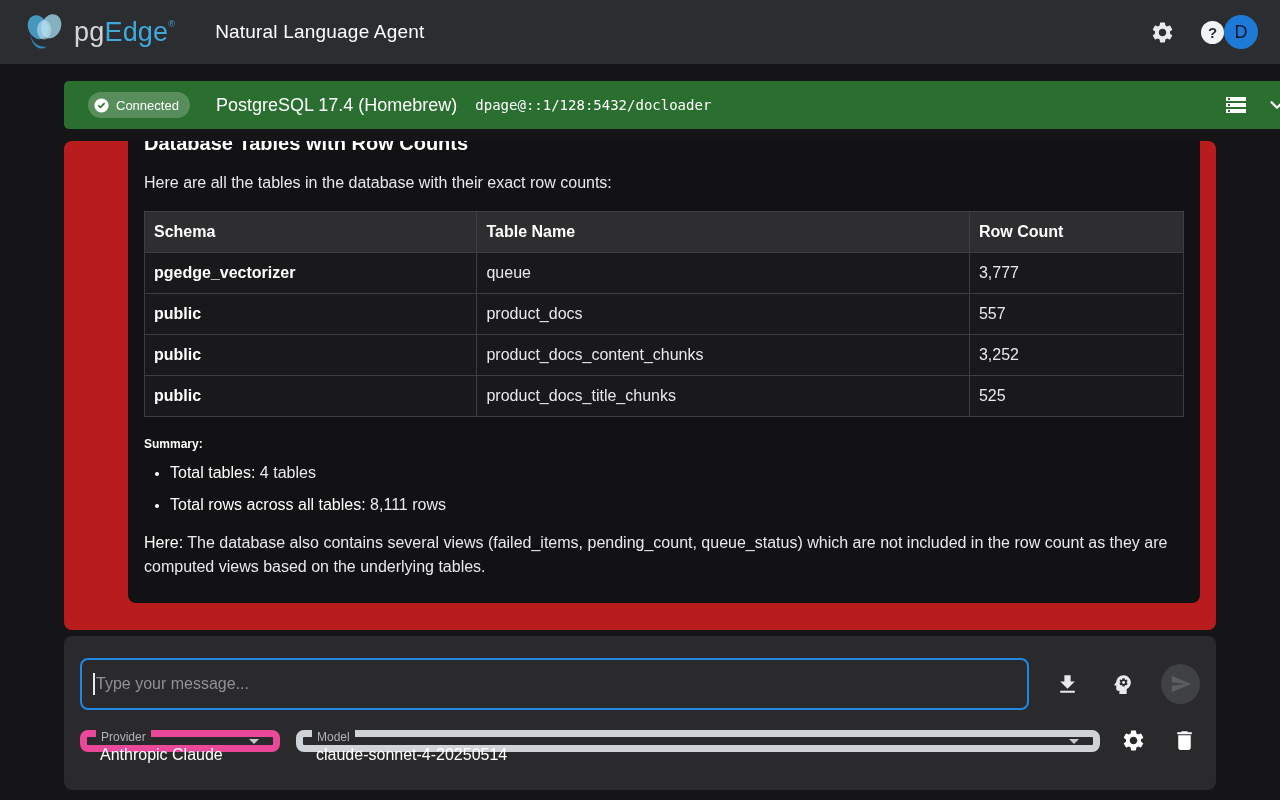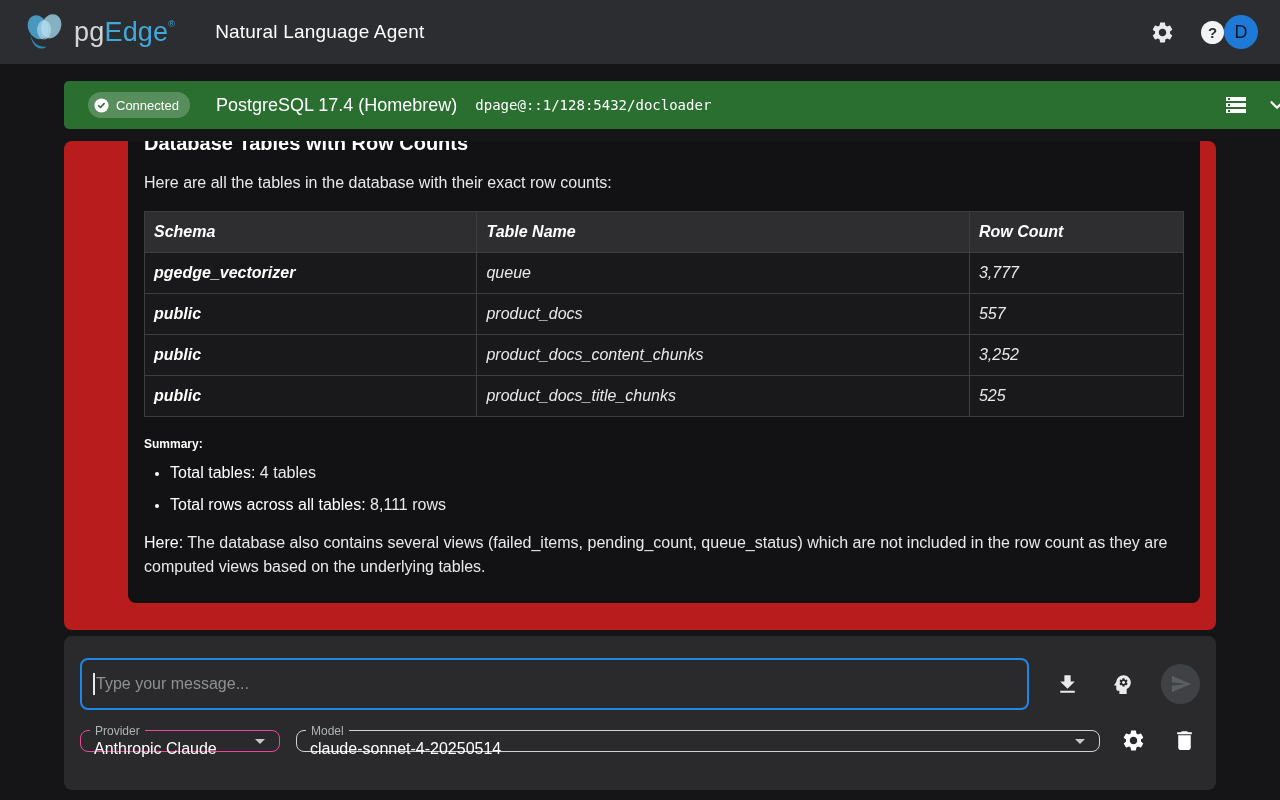--- a/index.html
+++ b/index.html
@@ -64,21 +64,21 @@
     margin: -28px 16px 0 64px;
     background: #121214; border-radius: 8px;
     padding: 16px 16px 24px 16px;
   }
   .msg-heading { margin: 0; font-size: 20px; line-height: 28px; font-weight: 700; color: #fff; }
   .intro { margin: 16px 0 4px; font-size: 16px; line-height: 20px; color: #e9e9eb; }
 
   table.rc-table { width: 100%; border-collapse: collapse; margin-top: 18px; background: #19191b; }
   .rc-table th, .rc-table td {
     border: 1px solid #3e3e40; text-align: left;
-    padding: 10px 9px; font-size: 16px; line-height: 20px; color: #e9e9eb; font-style: italic;
+    padding: 10px 9px; font-size: 16px; line-height: 20px; color: #e9e9eb;
   }
   .rc-table th { background: #2e2e30; color: #fff; font-weight: 700; }
   .rc-table td.schema-cell { font-weight: 700; color: #fff; }
   .col-schema { width: 32%; } .col-table { width: 47.4%; } .col-count { width: 20.6%; }
 
   .summary-h { margin: 20px 0 0; font-size: 12px; font-weight: 700; color: #fff; }
   ul.summary-list { margin: 12px 0 0; padding-left: 26px; }
   ul.summary-list li { font-size: 16px; line-height: 20px; margin-bottom: 12px; color: #e9e9eb; }
   ul.summary-list li::marker { color: #fff; font-size: 13px; }
   .note { margin: 16px 0 0; font-size: 16px; line-height: 24px; color: #e9e9eb; }
@@ -101,21 +101,21 @@
   .text-caret { position: absolute; left: 13px; top: 15px; width: 1.5px; height: 22px; background: #e8e8e8; }
   .row1 .icon-btn.dl { margin-left: 14px; }
   .row1 .icon-btn.psy { margin-left: 18px; }
   .send-btn {
     margin-left: 14px; width: 40px; height: 40px; border-radius: 50%;
     background: #3f4144; border: none; cursor: default;
     display: flex; align-items: center; justify-content: center;
   }
 
   .row2 { display: flex; align-items: center; margin-top: 18px; }
-  .select-box { position: relative; height: 22px; border: 1px solid #ec4899; border-radius: 8px; background: transparent; cursor: pointer; }
+  .select-box { position: relative; height: 22px; border: 7px solid #ec4899; border-radius: 8px; background: transparent; cursor: pointer; }
   .select-provider { width: 200px; }
   .select-model { width: 804px; margin-left: 16px; border-color: #cfd3d7; }
   .fld-label {
     position: absolute; top: -8px; left: 9px; padding: 0 5px;
     background: #2a2a2c; font-size: 12px; line-height: 16px; color: #b0b3b6; white-space: nowrap;
   }
   .fld-value {
     display: block; line-height: 36px; padding: 0 34px 0 13px;
     font-size: 16px; color: #fff; white-space: nowrap; overflow: hidden;
   }

